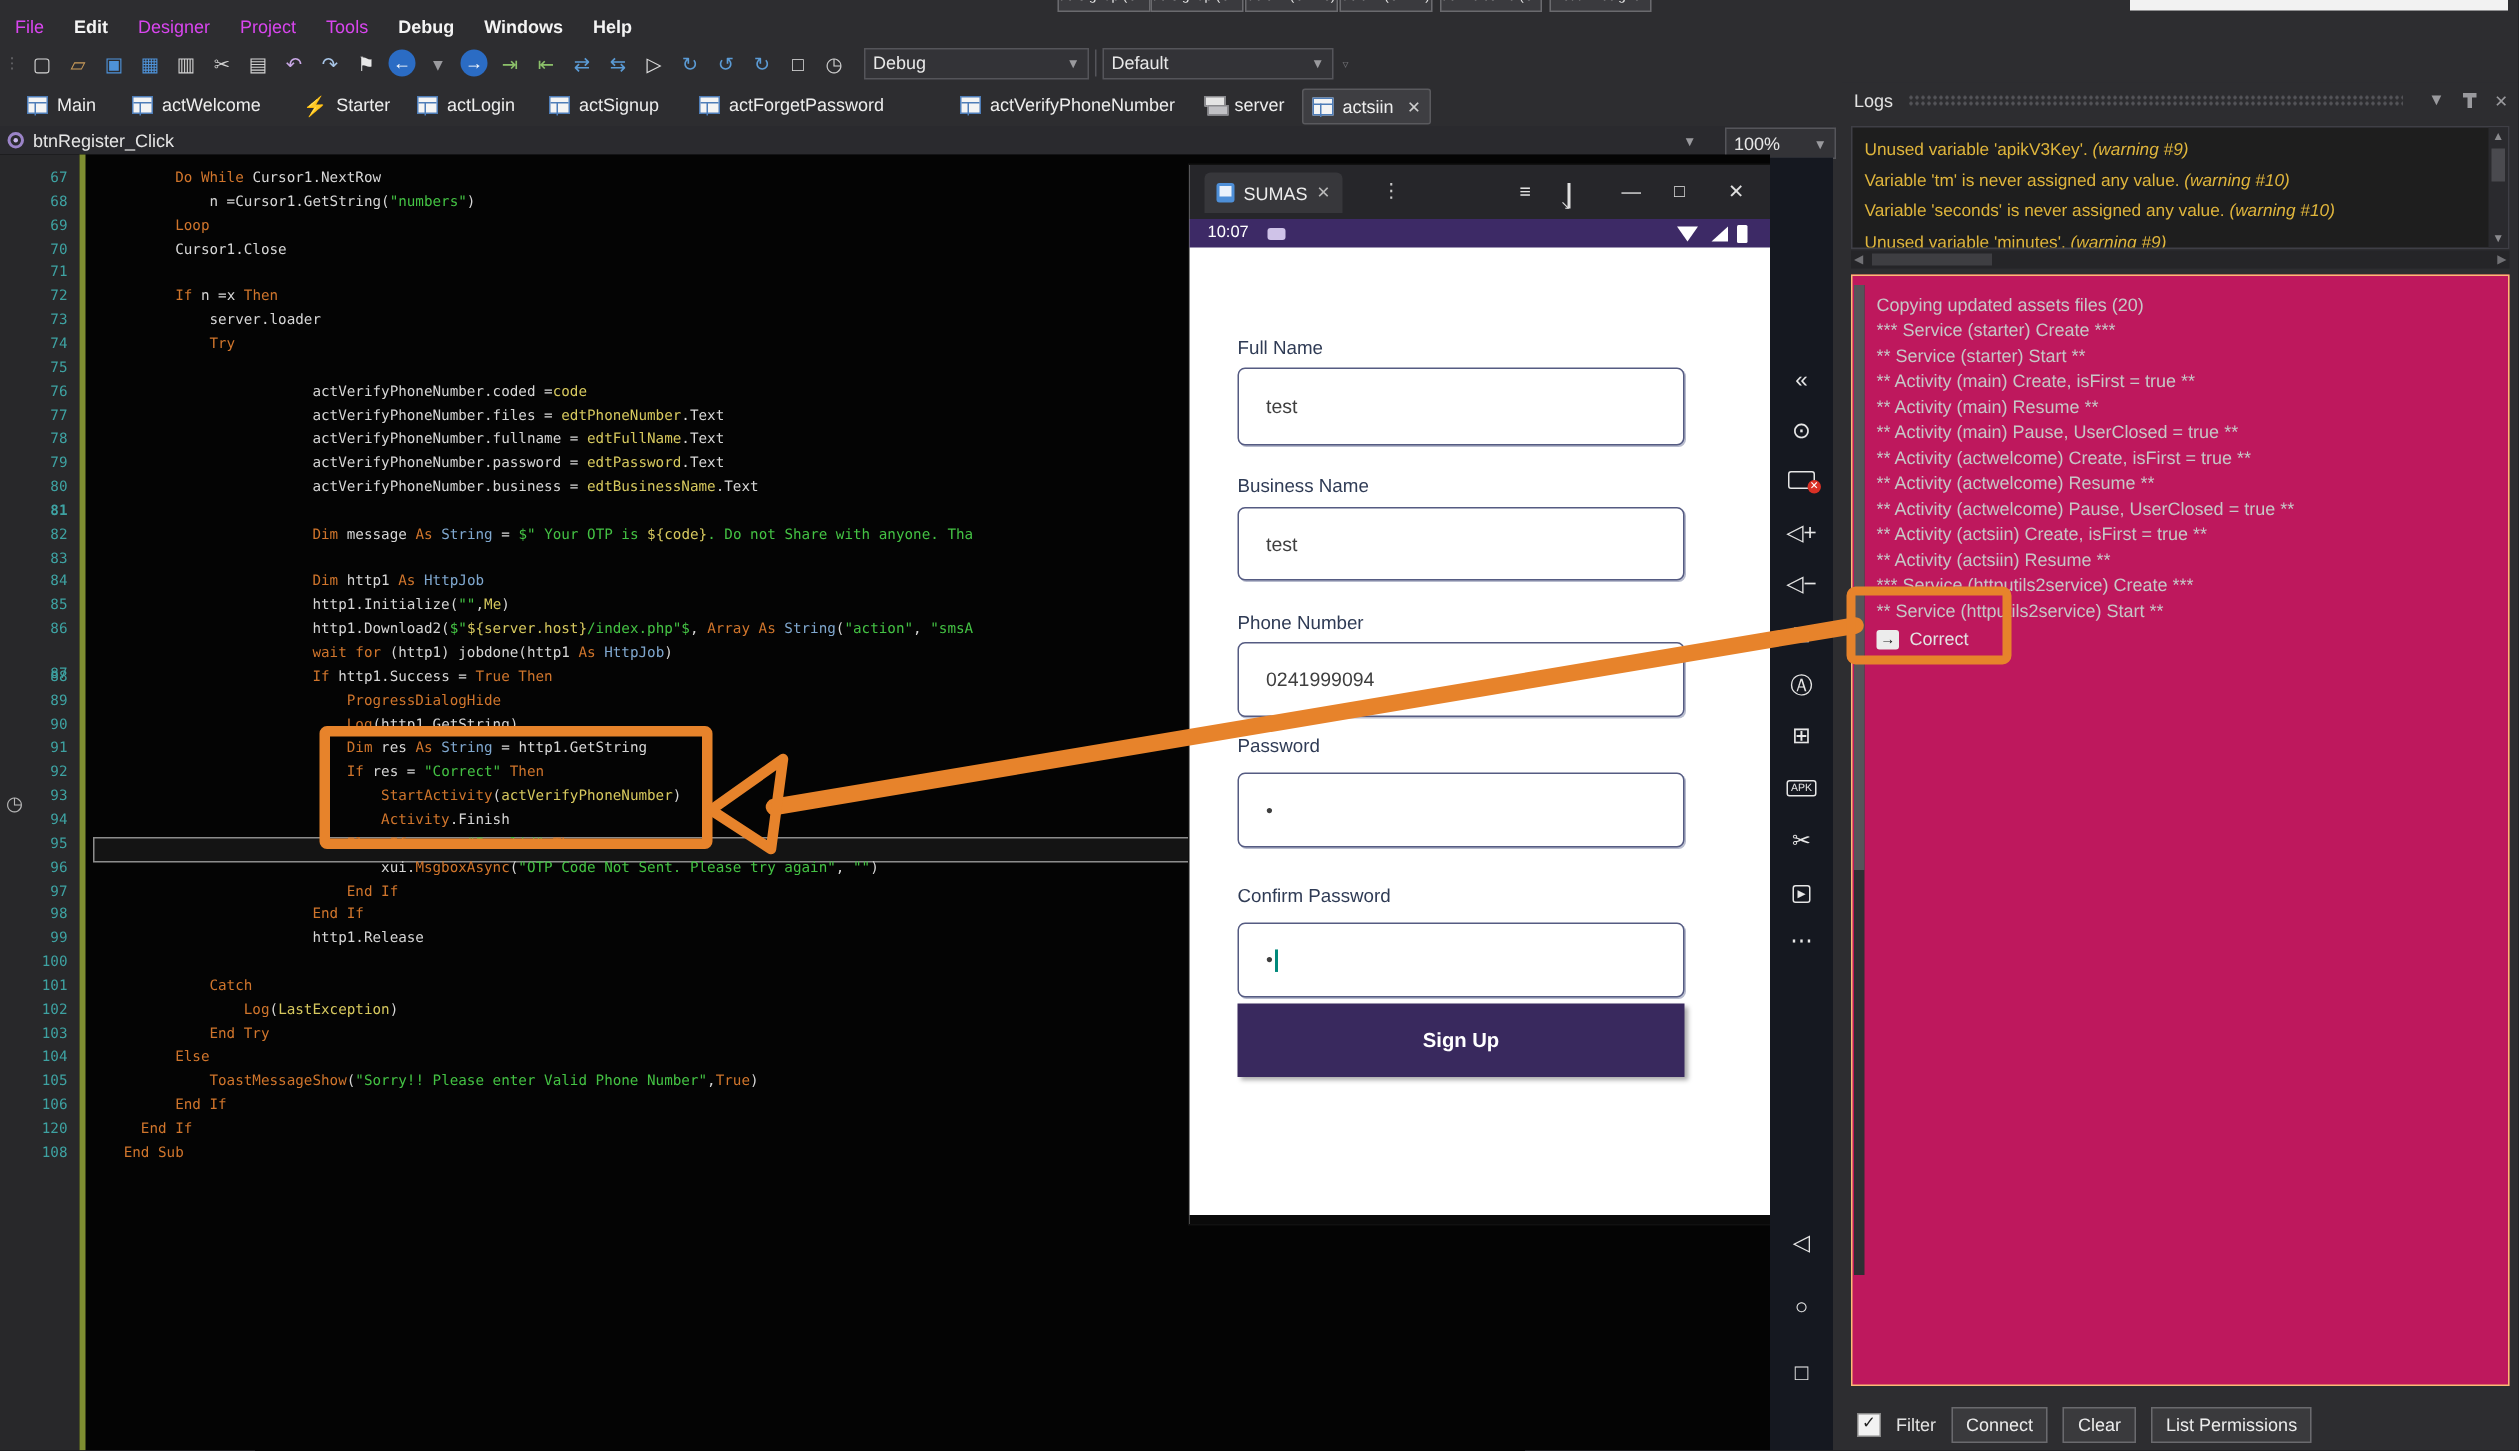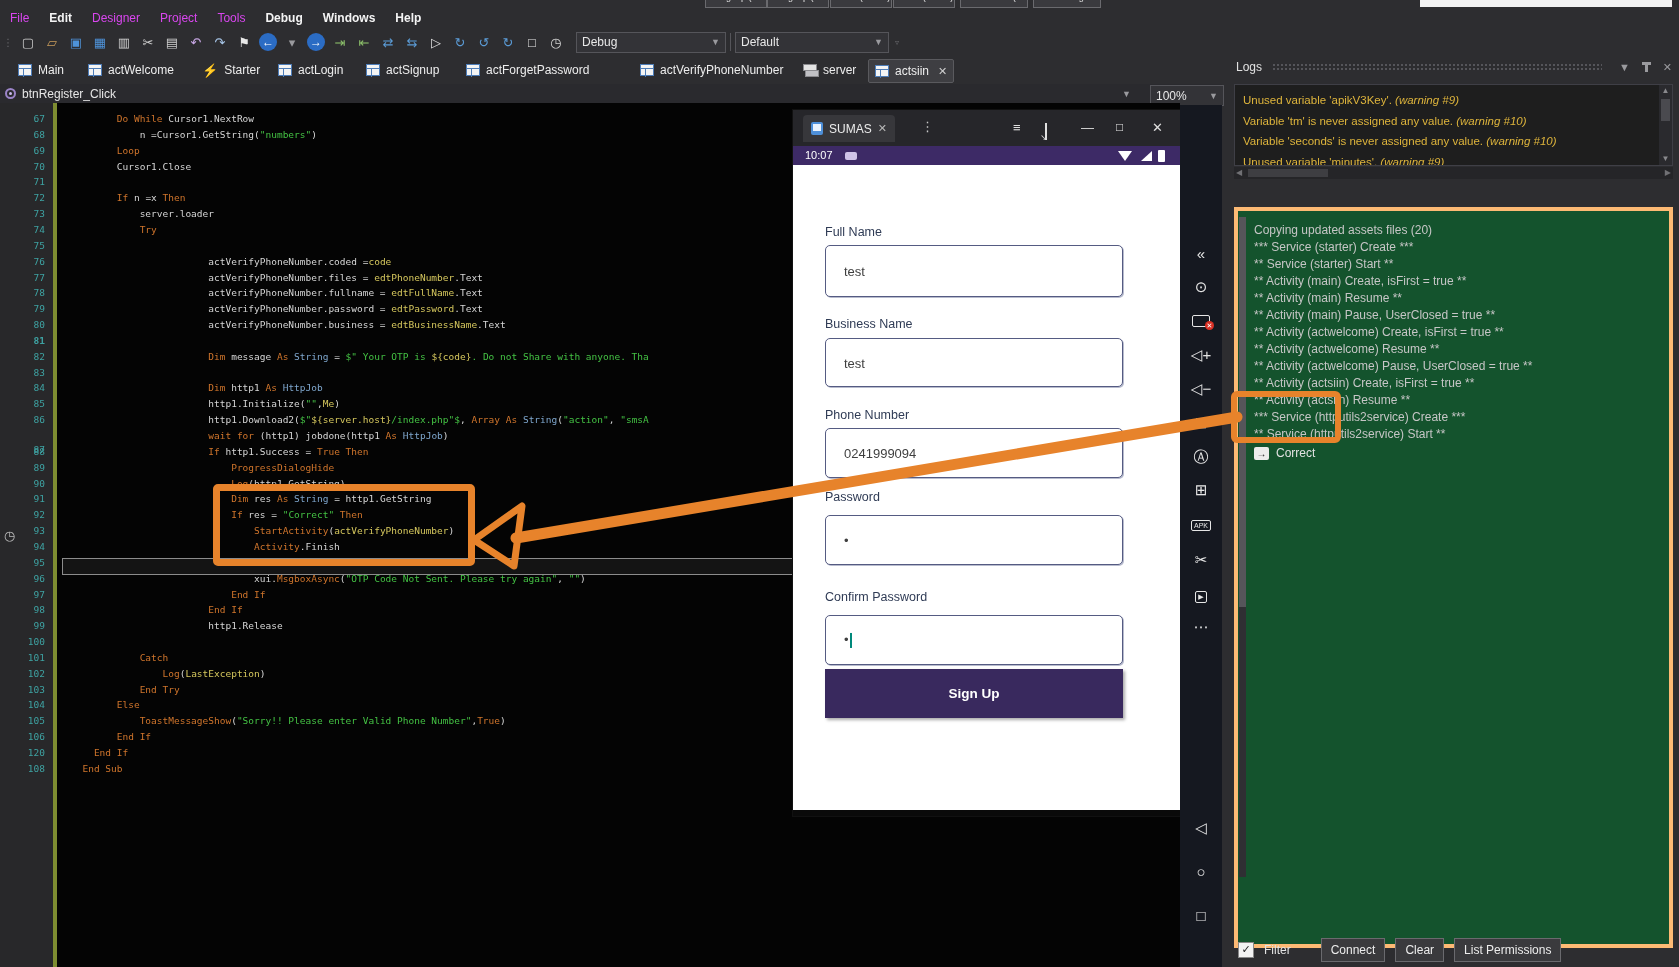--- a/index.html
+++ b/index.html
@@ -90,29 +90,29 @@
   #warnbox{position:absolute;left:6px;top:29px;width:439px;height:82px;background:#1E1E1E;border:1px solid #3F3F46;box-sizing:border-box;overflow:hidden;}
   .warnline{color:#DFB53C;font-size:11.5px;line-height:20.5px;padding-left:8px;white-space:nowrap;}
   .warnline i{font-style:italic;}
   #warn-vsb{position:absolute;right:0;top:0;width:13px;height:100%;background:#2A2A2E;}
   #warn-vsb .a{color:#8A8A8E;font-size:8px;text-align:center;line-height:12px;}
   #warn-vsb .thumb{position:absolute;left:2px;top:14px;width:9px;height:22px;background:#4A4A4F;}
   #warn-hsb{position:absolute;left:6px;top:112px;width:439px;height:12px;background:#252528;}
   #warn-hsb .al{position:absolute;left:2px;top:0;color:#707074;font-size:8px;line-height:12px;}
   #warn-hsb .ar{position:absolute;right:2px;top:0;color:#707074;font-size:8px;line-height:12px;}
   #warn-hsb .thumb{position:absolute;left:14px;top:2px;width:80px;height:8px;background:#3E3E42;}
-  #loglist{position:absolute;left:6px;top:128px;width:439px;height:741px;background:#14532d;border:4px solid #fdba74;box-sizing:border-box;margin-top:24px;}
+  #loglist{position:absolute;left:6px;top:128px;width:439px;height:741px;background:#be185d;border:1px solid #fdba74;box-sizing:border-box;}
   #loglist-sb{position:absolute;left:1px;top:6px;width:7px;height:660px;background:#2F2F33;}
   #loglist-sb .thumb{position:absolute;left:0;top:0;width:7px;height:390px;background:#55555A;}
   .logline{position:absolute;left:16px;color:#C6C6C6;font-size:12px;white-space:nowrap;}
   #correct-row{position:absolute;left:16px;display:flex;align-items:center;gap:7px;color:#E2E2E2;font-size:12px;}
   #correct-row .cico{width:15px;height:13px;background:#ECECEC;border-radius:2px;color:#222;font-size:10px;line-height:13px;text-align:center;}
   #logs-footer{position:absolute;left:0;top:878px;width:100%;height:34px;display:flex;align-items:center;gap:10px;padding-left:10px;}
   #filter-cb{width:14px;height:14px;background:#F2F2F2;border:1px solid #888;color:#222;font-size:11px;line-height:13px;text-align:center;}
-  #logs-footer .lbl{color:#E2E2E2;font-size:12px;margin-right:20px;}
+  #logs-footer .lbl{color:#E2E2E2;font-size:12px;margin-right:0;}
   .lbtn{height:22px;background:#3A3A3D;border:1px solid #6A6A6E;color:#ECECEC;font-size:12px;display:flex;align-items:center;padding:0 9px;}
   
   #codebox{left:213px;top:484px;width:262px;height:82px;border:7px solid #E7832B;border-radius:5px;box-sizing:border-box;z-index:30;}
   #correctbox{left:1231px;top:391px;width:110px;height:52px;border:6px solid #E7832B;border-radius:6px;box-sizing:border-box;z-index:56;}
   #arrow-svg{left:0;top:0;width:1679px;height:967px;z-index:55;pointer-events:none;}
 </style>
 </head>
 <body>
 
 <div id="screen">

